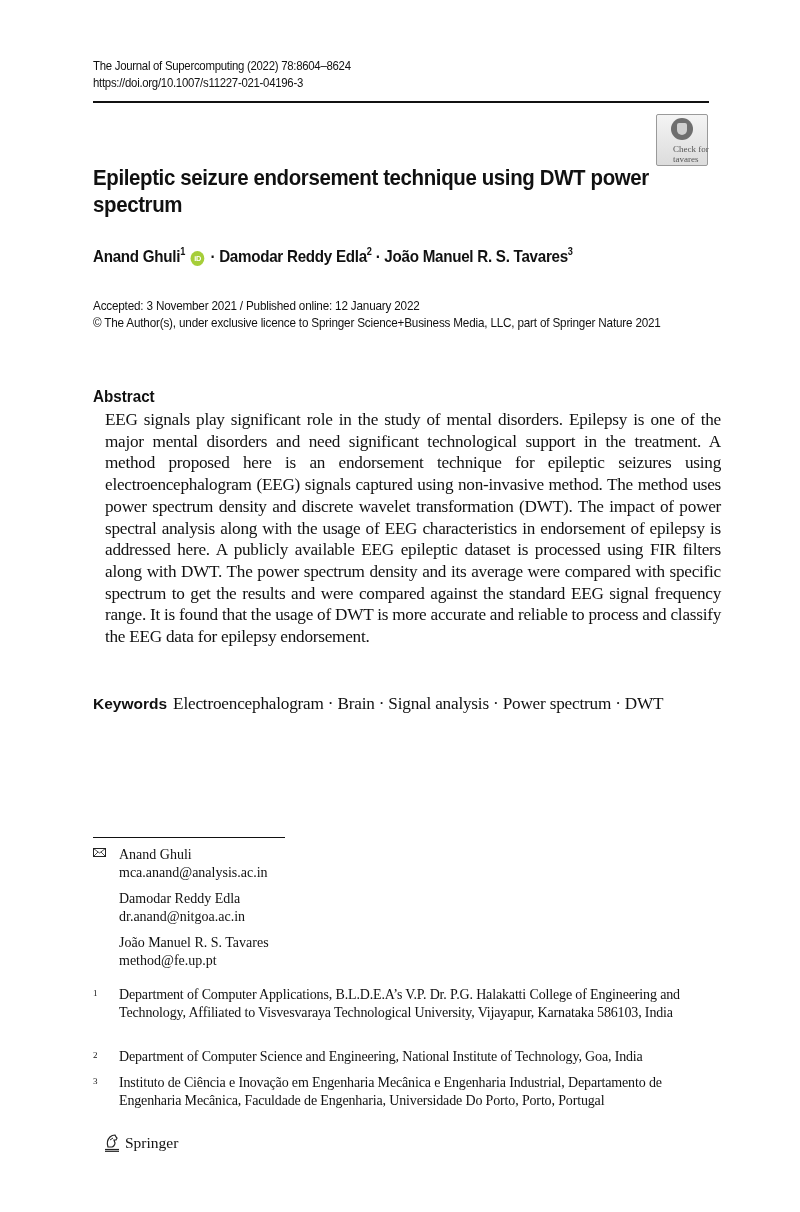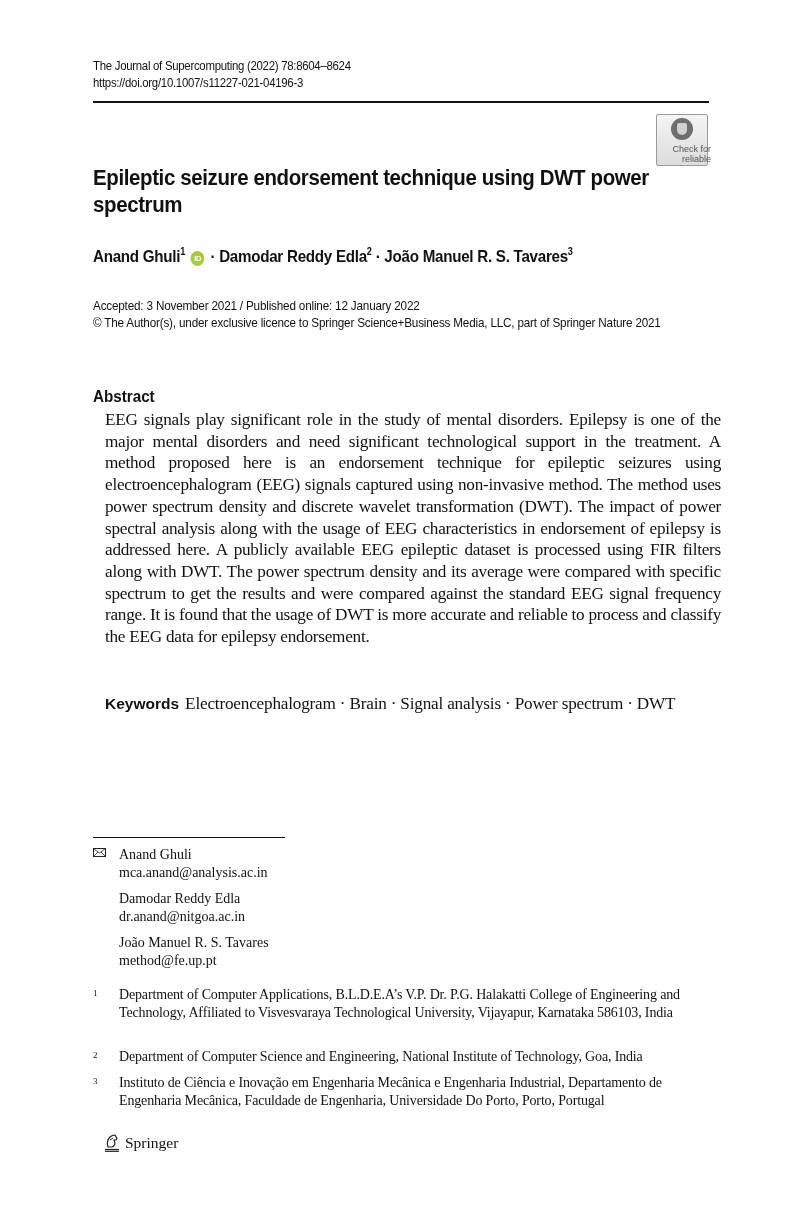--- a/index.html
+++ b/index.html
@@ -6,37 +6,37 @@
     body { width: 800px; height: 1212px; position: relative; overflow: hidden; color: #111; }
     .sans { font-family: "Liberation Sans", "DejaVu Sans", sans-serif; }
     .serif { font-family: "Liberation Serif", "DejaVu Serif", serif; }
 
     .journal { position: absolute; left: 93px; top: 58px; font-size: 12.4px; line-height: 16.5px; letter-spacing: -0.3px; transform: scaleX(0.92); transform-origin: left top; }
     .rule-top { position: absolute; left: 93px; top: 101px; width: 616px; height: 2px; background: #111; }
 
     .check { position: absolute; left: 656px; top: 114px; width: 52px; height: 52px; border: 1px solid #9a9a9a; border-radius: 2px; background: linear-gradient(#f4f4f4, #dcdcdc); box-sizing: border-box; }
     .check .circ { position: absolute; left: 14px; top: 3px; width: 22px; height: 22px; border-radius: 50%; background: #6e6e6e; }
     .check .circ::after { content: ""; position: absolute; left: 6px; top: 5px; width: 10px; height: 12px; background: #cfcfcf; border-radius: 2px 2px 5px 5px; }
-    .check .t { position: absolute; left: 4px; width: 100%; text-align: right; font-size: 9px; line-height: 10px; color: #555; font-family: Liberation Sans, sans-serif; }
+    .check .t { position: absolute; left: 16px; width: 100%; text-align: left; font-size: 9px; line-height: 10px; color: #555; font-family: Liberation Serif, serif; }
     .check .t1 { top: 29px; }
     .check .t2 { top: 39px; }
 
     .title { position: absolute; left: 93px; top: 164px; width: 600px; font-size: 22px; line-height: 27px; font-weight: bold; letter-spacing: -0.4px; transform: scaleX(0.93); transform-origin: left top; }
 
     .authors { position: absolute; left: 93px; top: 246px; font-size: 16.5px; font-weight: bold; white-space: nowrap; letter-spacing: -0.3px; transform: scaleX(0.92); transform-origin: left top; }
     .authors sup { font-size: 10px; }
     .orcid { display: inline-block; width: 15px; height: 15px; border-radius: 50%; background: #a6ce39; color: #fff; font-size: 8px; line-height: 15px; text-align: center; vertical-align: 1px; font-weight: bold; margin: 0 2px; }
 
     .dates { position: absolute; left: 93px; top: 298px; width: 650px; font-size: 12.6px; line-height: 17px; letter-spacing: -0.2px; transform: scaleX(0.93); transform-origin: left top; }
 
     .abs-h { position: absolute; left: 93px; top: 388px; font-size: 16px; font-weight: bold; transform: scaleX(0.95); transform-origin: left top; }
     .abs-body { position: absolute; left: 105px; top: 409px; width: 616px; font-size: 17.2px; line-height: 21.7px; text-align: justify; letter-spacing: -0.25px; }
 
     .kw { position: absolute; left: 93px; top: 694px; white-space: nowrap; }
-    .kw .kw-label { font-size: 15.5px; font-weight: bold; margin-left: 12px; }
+    .kw .kw-label { font-size: 15.5px; font-weight: bold; }
     .kw .kw-list { font-size: 17.2px; margin-left: 6px; letter-spacing: -0.2px; }
 
     .rule-fn { position: absolute; left: 93px; top: 837px; width: 192px; height: 1px; background: #111; }
 
     .contacts { position: absolute; left: 93px; top: 846px; font-size: 14px; line-height: 18px; }
     .env { position: absolute; left: 0; top: 2px; width: 13px; height: 9px; }
     .contact { position: absolute; left: 26px; white-space: nowrap; }
 
     .affils { position: absolute; left: 93px; top: 986px; width: 620px; font-size: 14px; line-height: 18px; }
     .aff { position: absolute; left: 0; width: 620px; }
@@ -51,21 +51,21 @@
 
 <div class="journal sans">
   <div>The Journal of Supercomputing (2022) 78:8604–8624</div>
   <div>https://doi.org/10.1007/s11227-021-04196-3</div>
 </div>
 <div class="rule-top"></div>
 
 <div class="check">
   <div class="circ"></div>
   <div class="t t1">Check for</div>
-  <div class="t t2">reliable</div>
+  <div class="t t2">tavares</div>
 </div>
 
 <div class="title sans">Epileptic seizure endorsement technique using DWT power spectrum</div>
 
 <div class="authors sans">
   <span>Anand Ghuli</span><sup>1</sup>
   <span class="orcid">iD</span><span> · </span><span>Damodar Reddy Edla</span><sup>2</sup><span> · </span><span>João Manuel R. S. Tavares</span><sup>3</sup>
 </div>
 
 <div class="dates sans">

